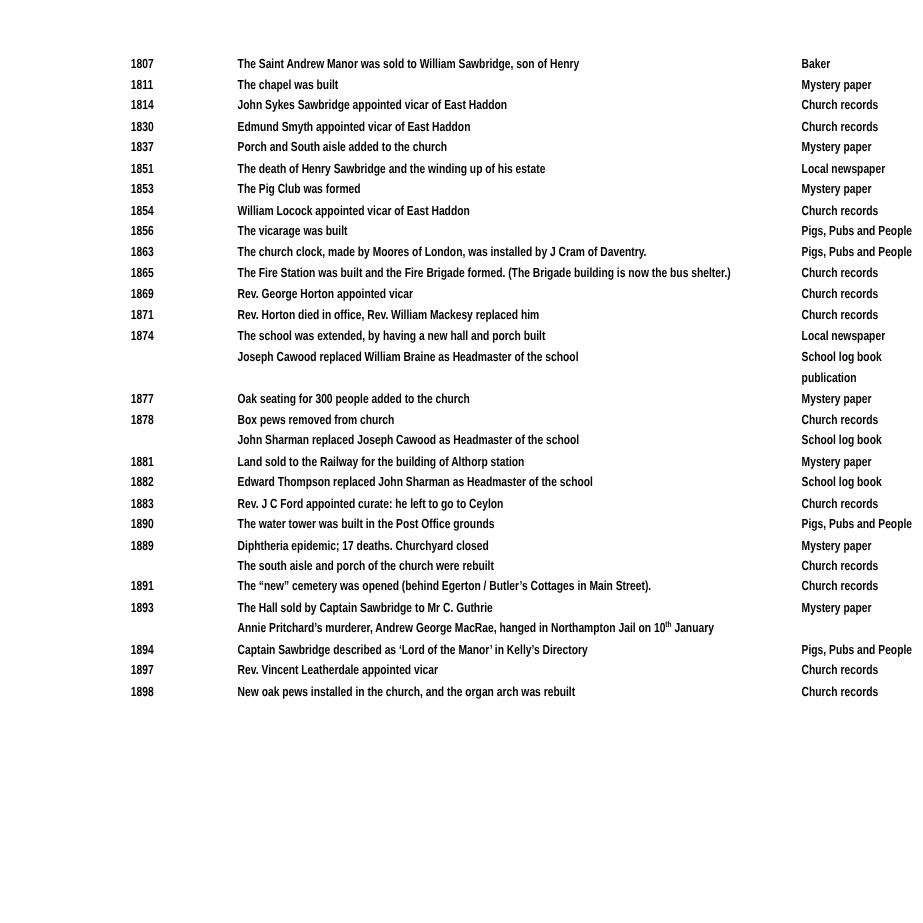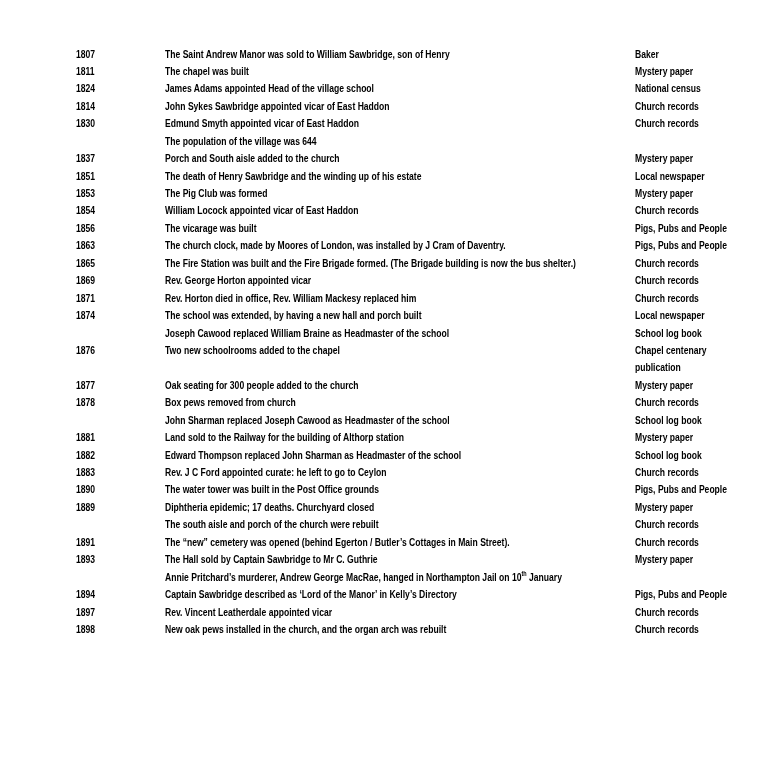--- a/index.html
+++ b/index.html
@@ -22,20 +22,21 @@
   }
   .timeline-table {
     position: absolute;
     top: 45px;
     left: 0;
     width: 769px;
   }
   .row {
     position: relative;
     height: 17.45px;
+    margin-left: 33px;
   }
   .cell {
     position: absolute;
     top: 1.5px;
     white-space: nowrap;
     font-size: 11px;
     font-weight: 700;
     letter-spacing: 0px;
     transform: scaleX(0.78);
     transform-origin: 0 50%;
@@ -59,38 +60,28 @@
         <span class="cell year">1807</span>
         <span class="cell event">The Saint Andrew Manor was sold to William Sawbridge, son of Henry</span>
         <span class="cell source">Baker</span>
       </div>
       <div class="row">
         <span class="cell year">1811</span>
         <span class="cell event">The chapel was built</span>
         <span class="cell source">Mystery paper</span>
       </div>
       <div class="row">
-        <span class="cell year">1824</span>
-        <span class="cell event">James Adams appointed Head of the village school</span>
-        <span class="cell source">National census</span>
-      </div>
-      <div class="row">
         <span class="cell year">1814</span>
         <span class="cell event">John Sykes Sawbridge appointed vicar of East Haddon</span>
         <span class="cell source">Church records</span>
       </div>
       <div class="row">
         <span class="cell year">1830</span>
         <span class="cell event">Edmund Smyth appointed vicar of East Haddon</span>
         <span class="cell source">Church records</span>
-      </div>
-      <div class="row">
-        <span class="cell year"></span>
-        <span class="cell event">The population of the village was 644</span>
-        <span class="cell source"></span>
       </div>
       <div class="row">
         <span class="cell year">1837</span>
         <span class="cell event">Porch and South aisle added to the church</span>
         <span class="cell source">Mystery paper</span>
       </div>
       <div class="row">
         <span class="cell year">1851</span>
         <span class="cell event">The death of Henry Sawbridge and the winding up of his estate</span>
         <span class="cell source">Local newspaper</span>
@@ -132,25 +123,20 @@
       </div>
       <div class="row">
         <span class="cell year">1874</span>
         <span class="cell event">The school was extended, by having a new hall and porch built</span>
         <span class="cell source">Local newspaper</span>
       </div>
       <div class="row">
         <span class="cell year"></span>
         <span class="cell event">Joseph Cawood replaced William Braine as Headmaster of the school</span>
         <span class="cell source">School log book</span>
-      </div>
-      <div class="row">
-        <span class="cell year">1876</span>
-        <span class="cell event">Two new schoolrooms added to the chapel</span>
-        <span class="cell source">Chapel centenary</span>
       </div>
       <div class="row">
         <span class="cell year"></span>
         <span class="cell event"></span>
         <span class="cell source">publication</span>
       </div>
       <div class="row">
         <span class="cell year">1877</span>
         <span class="cell event">Oak seating for 300 people added to the church</span>
         <span class="cell source">Mystery paper</span>

